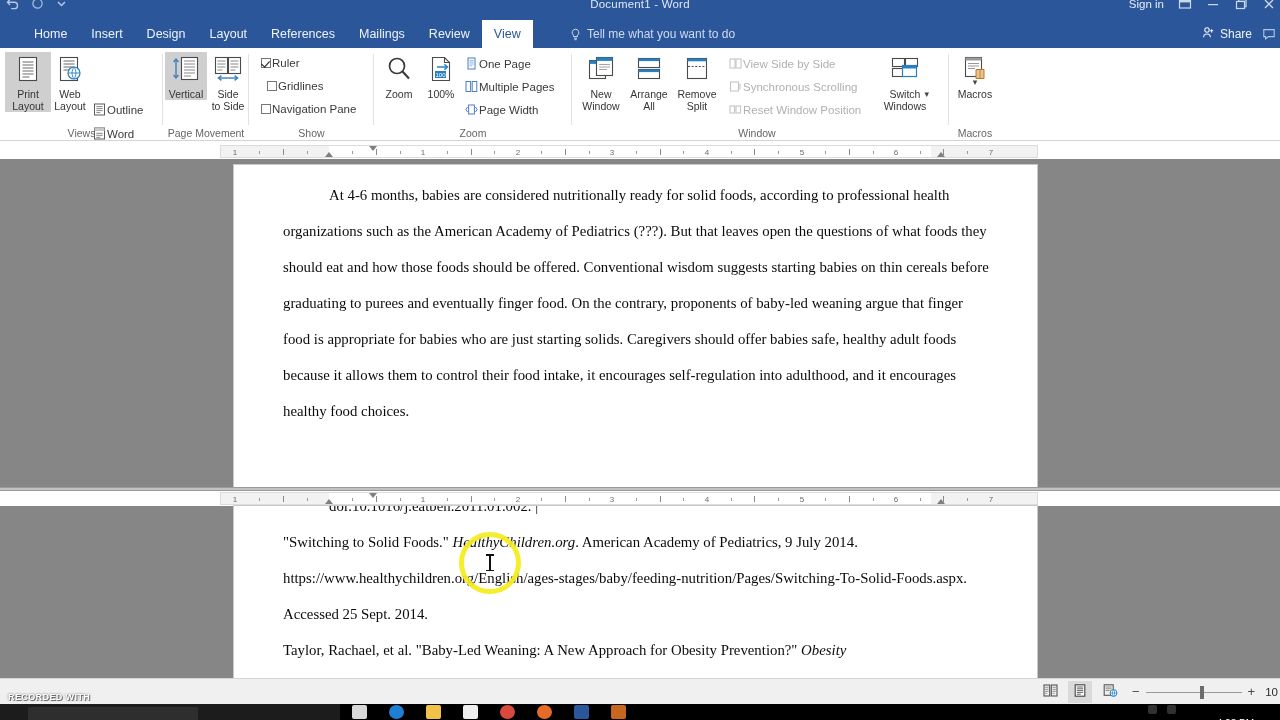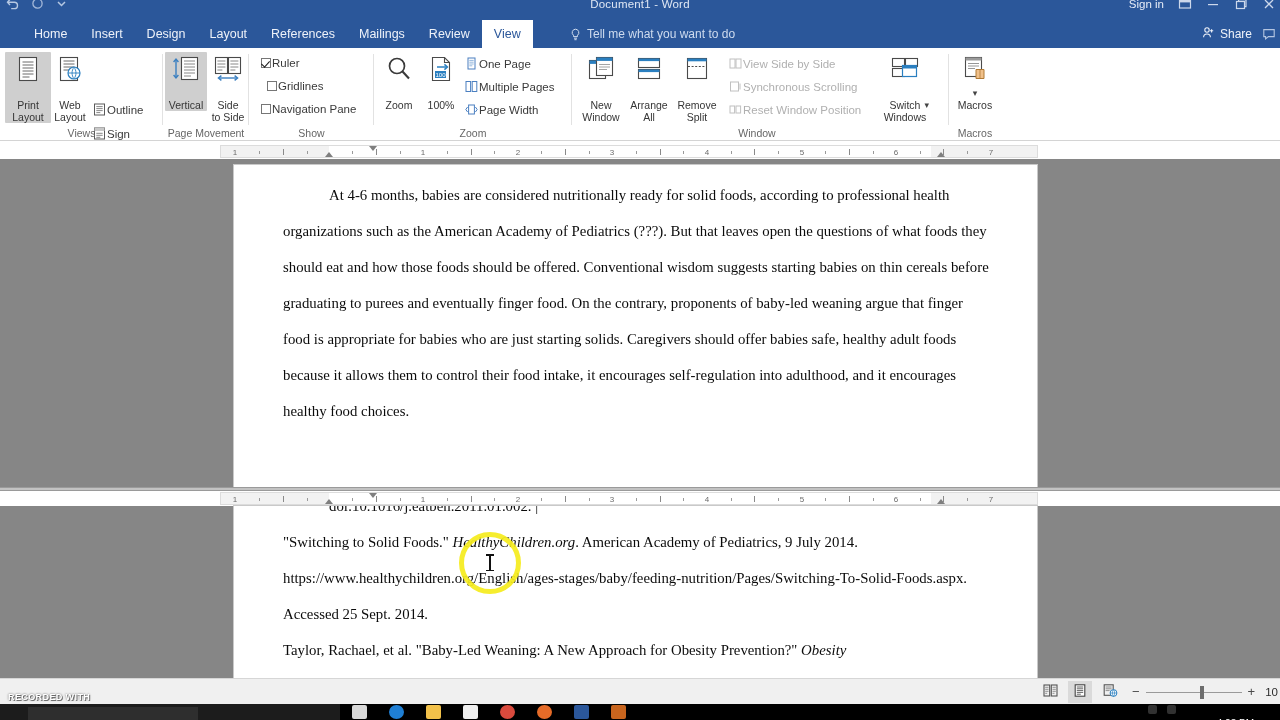--- a/index.html
+++ b/index.html
@@ -57,21 +57,21 @@
     position: absolute; bottom: 2px; left: 0; width: 100%; text-align: center;
     font-size: 10.5px; color: #666; white-space: nowrap;
   }
   .rgroup .sep { position: absolute; right: 0; top: 6px; bottom: 16px; width: 1px; background: #e2e2e2; }
 
   .bigbtn {
     position: absolute; top: 4px; width: 46px; text-align: center; cursor: default;
   }
   .bigbtn .bi { height: 34px; display: flex; align-items: center; justify-content: center; }
   .bigbtn .bl {
-    font-size: 10.5px; color: #353535; line-height: 12px; white-space: pre-line; margin-top: 13px;
+    font-size: 10.5px; color: #353535; line-height: 12px; white-space: pre-line; margin-top: 2px;
   }
   .bigbtn.sel { background: #cfcfcf; border-radius: 1px; }
 
   .smallbtn {
     position: absolute; display: flex; align-items: center; gap: 1px;
     font-size: 11.5px; color: #3a3a3a; white-space: nowrap; cursor: default;
   }
   .smallbtn.dis { color: #b0b0b0; }
   .cb {
     width: 10px; height: 10px; border: 1px solid #767676; background: #fff;
@@ -294,21 +294,21 @@
       <div class="smallbtn" style="left:93px; top:79px;">
         <span class="mini">
           <svg width="13" height="13" viewBox="0 0 13 13">
               <rect x="1.5" y="1" width="10" height="11" fill="#fff" stroke="#5a5a5a" stroke-width="1"></rect>
               <rect x="1.5" y="1" width="10" height="3" fill="#c8c8c8"></rect>
               <g stroke="#7a7a7a" stroke-width=".9">
                 <path d="M3.3 6.3h6.4M3.3 8.3h6.4M3.3 10.3h4"></path>
               </g>
             </svg>
         </span>
-        <span>Sign</span>
+        <span>Word</span>
       </div>
       <div class="glabel">Views</div>
       <div class="sep"></div>
     </div>
 
     <div class="rgroup" style="left:163px; width:86px;">
       <div class="bigbtn sel" style="left:2px; width:42px;">
         <div class="bi">
           <svg width="30" height="30" viewBox="0 0 30 30">
               <rect x="10.5" y="3.5" width="16" height="22" fill="#fff" stroke="#4a4a4a" stroke-width="1.1"></rect>

